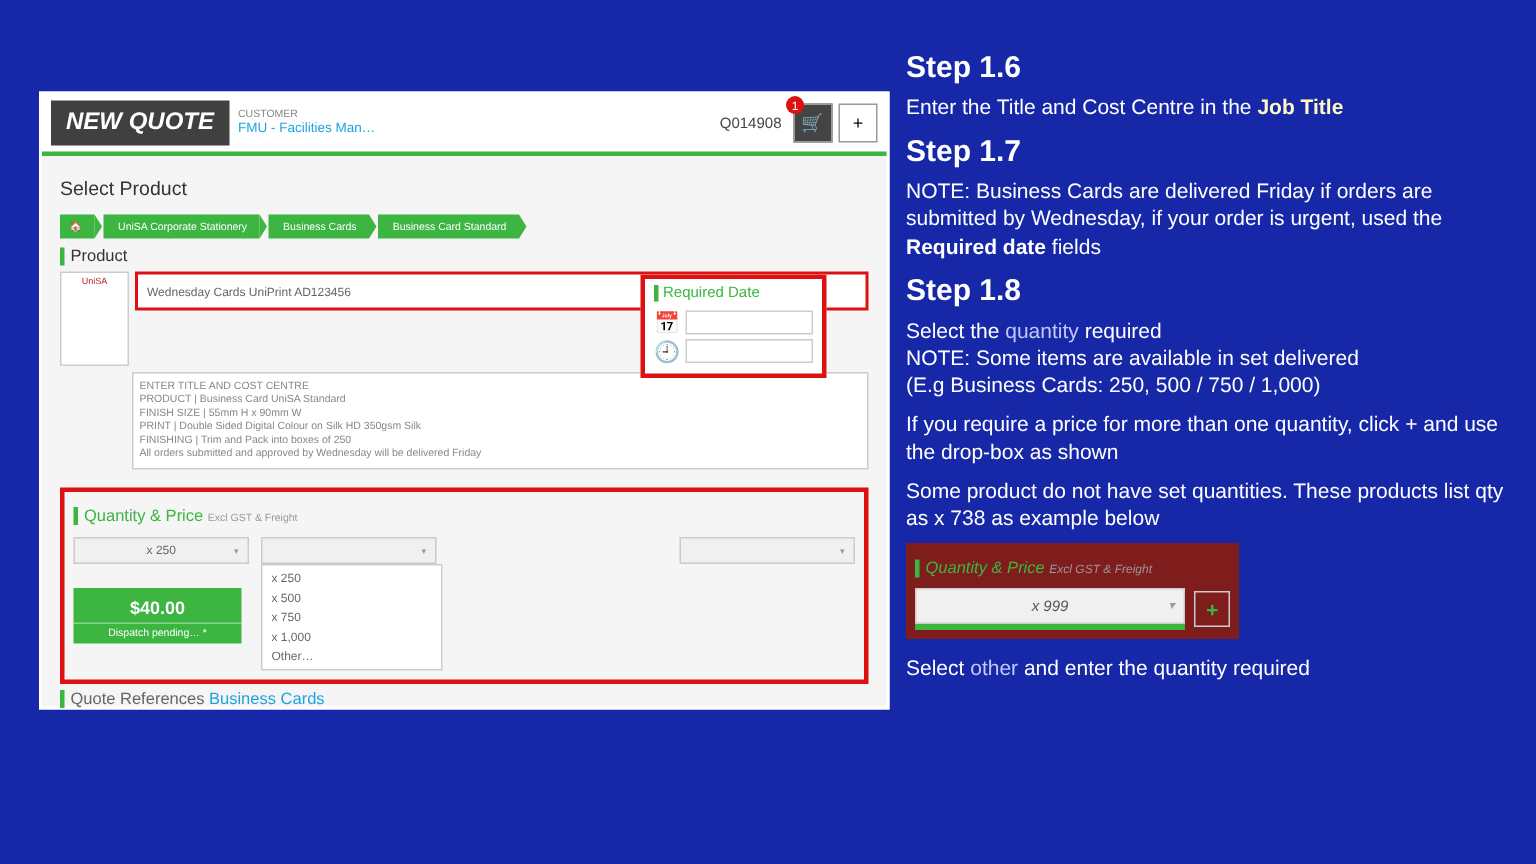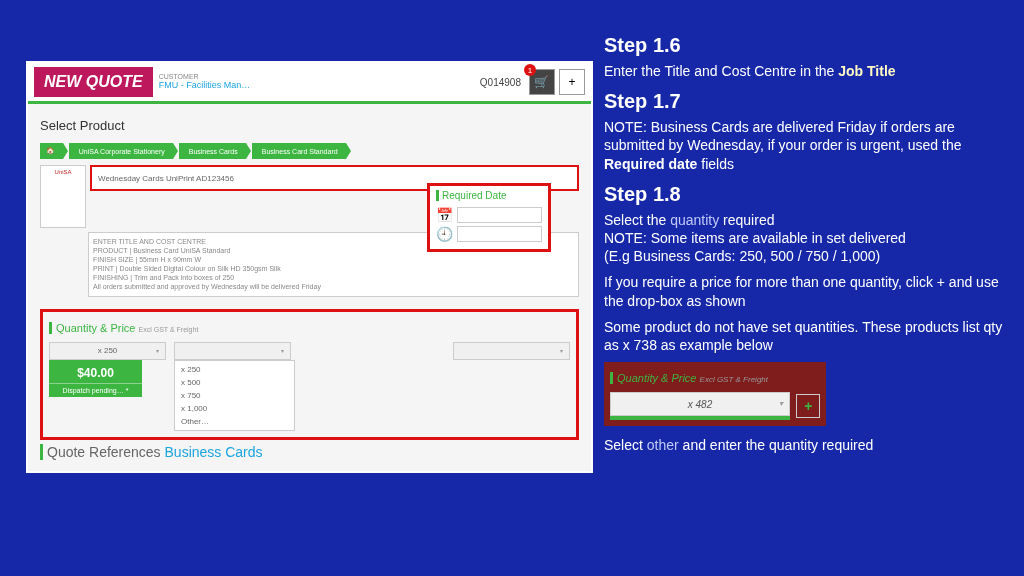--- a/index.html
+++ b/index.html
@@ -22,21 +22,21 @@
     box-sizing: border-box;
   }
   .header-bar {
     height: 38px;
     background: #fff;
     display: flex;
     align-items: center;
     padding: 0 6px;
   }
   .new-quote {
-    background: #be185d;
+    background: #404040;
     color: #fff;
     font-weight: bold;
     font-style: italic;
     font-size: 16px;
     padding: 6px 10px;
   }
   .customer-block {
     margin-left: 6px;
     font-size: 7px;
     color: #888;
@@ -183,40 +183,40 @@
     width: 115px; height: 16px;
     background: #f0f0f0;
     border: 1px solid #ccc;
     font-size: 8px;
     color: #666;
     display:flex; align-items:center; justify-content:center;
     position: relative;
   }
   .qty-select .caret { position:absolute; right:6px; font-size:6px; color:#999; }
   .price-box {
-    width: 93px;
+    width: 112px;
     background: #3cb541;
     color: #fff;
     text-align:center;
     padding: 6px 0 3px 0;
-    margin-top: 0;
+    margin-top: 16px;
   }
   .price { font-size: 12px; font-weight: bold; }
   .dispatch { font-size: 7px; margin-top: 3px; border-top:1px solid rgba(255,255,255,.4); padding-top:3px; }
   .dropdown-open {
     width: 115px;
     background: #fff;
     border:1px solid #ccc;
     font-size: 8px;
     color: #666;
     padding: 2px;
   }
   .dropdown-open div { padding: 2px 4px; }
   .refs {
-    font-size: 14px;
+    font-size: 11px;
     color: #666;
     margin-top: 4px;
     border-left:3px solid #3cb541;
     padding-left:4px;
   }
   .refs .link { color:#1da4de; }
   .reqdate {
     position: absolute;
     right: 40px;
     top: 120px;
@@ -302,20 +302,21 @@
   <div class="content">
     <div class="select-product">Select Product</div>
 
     <div class="breadcrumb">
       <div class="bc home">🏠</div>
       <div class="bc">UniSA Corporate Stationery</div>
       <div class="bc">Business Cards</div>
       <div class="bc">Business Card Standard</div>
     </div>
 
+    <div class="section-head">Product</div>
 
     <div class="product-box">
       <div class="thumb">UniSA</div>
       <div class="red-input">Wednesday Cards UniPrint AD123456</div>
     </div>
 
     <div class="desc">
       <div class="desc-line">ENTER TITLE AND COST CENTRE</div>
       <div class="desc-line"></div>
       <div class="desc-line">PRODUCT | Business Card UniSA Standard</div>
@@ -402,21 +403,21 @@
   <div class="para">Some product do not have set quantities. These products list qty as x 738 as example below</div>
 
   <div class="mini">
     <span class="head">
       <span>Quantity &amp; Price</span>
       <span class="sm">Excl GST &amp; Freight</span>
     </span>
     <div class="row">
       <div style="flex:1;">
         <div class="qty">
-          <span>x 482</span>
+          <span>x 999</span>
           <span class="caret">▾</span>
         </div>
         <div class="green-under"></div>
       </div>
       <div class="plus">+</div>
     </div>
   </div>
 
   <div class="para" style="margin-top:10px;">
     <span>Select </span><span class="qtyw">other</span><span> and enter the quantity required</span>

